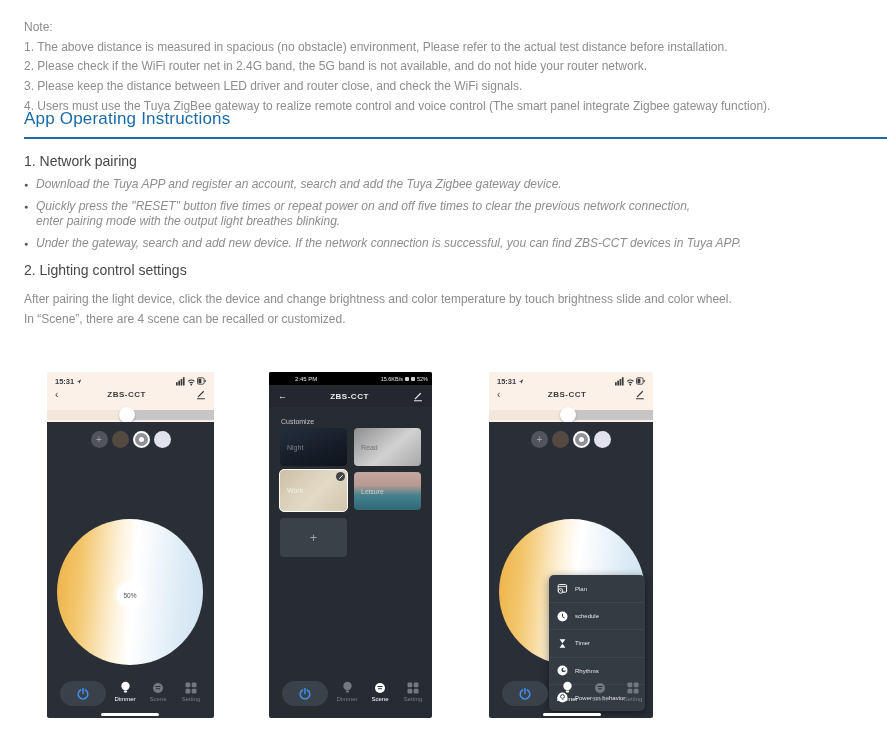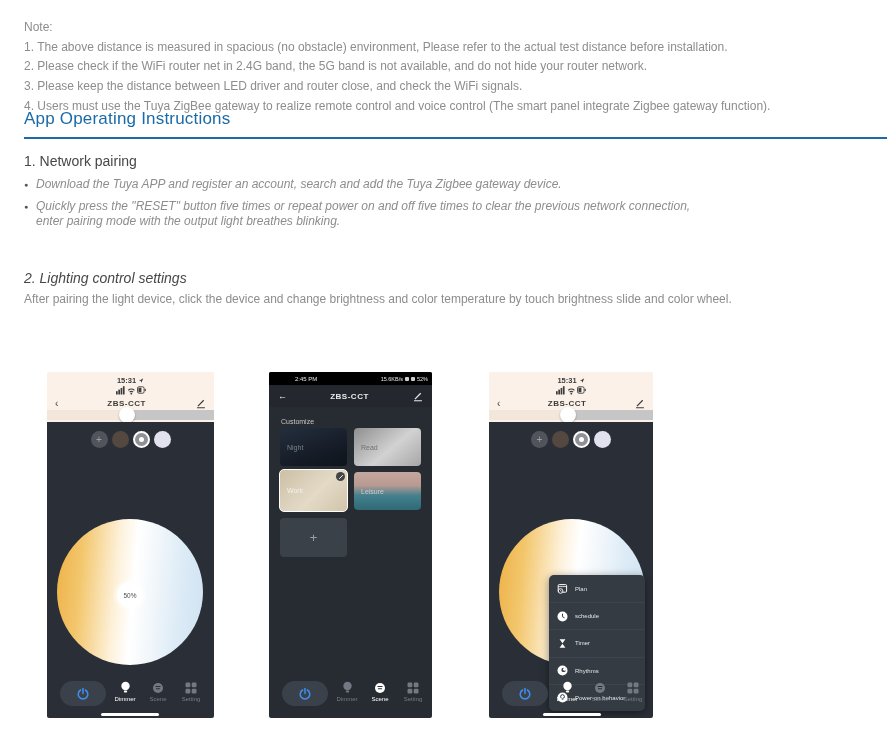--- a/index.html
+++ b/index.html
@@ -10,31 +10,31 @@
   .doc-gray{color:#8d8d8d;font-size:12px;}
   #note-block{position:absolute;left:24px;top:18px;right:10px;line-height:19.7px;}
   #heading{position:absolute;left:24px;top:109px;font-size:17px;color:#1a6aa8;letter-spacing:.2px;}
   #rule{position:absolute;left:24px;right:0;top:137px;height:2px;background:#1d6aab;}
   #pairing-title,#lighting-title{position:absolute;left:24px;color:#474747;font-size:14px;}
   #pairing-title{top:153px;}
   #bullets{position:absolute;left:24px;top:177px;right:10px;}
   .bullet{display:flex;margin-bottom:6px;font-size:12px;line-height:15.5px;color:#8d8d8d;font-style:italic;}
   .bullet .dot{width:12px;font-size:7px;color:#555;line-height:15.5px;flex:none;}
   .bullet .cont{display:block;}
-  #lighting-title{top:270px;font-style:italic;}
+  #lighting-title{top:262px;}
   #lighting-lines{position:absolute;left:24px;top:290px;right:10px;line-height:19.6px;}
 
   
   .phone{position:absolute;top:372px;height:346px;overflow:hidden;border-radius:2px;}
   #phone1{left:47px;width:167px;}
   #phone2{left:269px;width:163px;background:#272b32;}
   #phone3{left:489px;width:164px;}
 
   .cct-header{position:relative;height:50px;background:#fcf1e9;}
-  .cct-status{display:flex;justify-content:space-between;align-items:center;padding:4px 8px 0;flex-direction:column;}
+  .cct-status{display:flex;justify-content:space-between;align-items:center;padding:4px 8px 0;}
   .cct-time{font-size:7.5px;font-weight:bold;color:#3c3c3c;display:flex;align-items:center;gap:2px;}
   .cct-nav{display:flex;justify-content:space-between;align-items:center;padding:3px 8px 0;}
   .back-chevron{font-size:10px;color:#3c3c3c;line-height:10px;}
   .cct-title{font-size:8px;font-weight:bold;color:#3c3c3c;letter-spacing:.5px;}
   .cct-slider{position:absolute;left:0;right:0;top:38px;height:10px;}
   .track-left{position:absolute;left:0;width:48%;top:0;bottom:0;background:#f3e7db;}
   .track-right{position:absolute;left:48%;right:0;top:0;bottom:0;background:#c6c6c6;}
   .slider-thumb{position:absolute;left:calc(48% - 8px);top:-3px;width:16px;height:16px;border-radius:50%;
                 background:#fff;box-shadow:0 1px 2px rgba(0,0,0,.3);}
 
@@ -117,25 +117,30 @@
     <span class="dot">●</span>
     <div><span>Download the Tuya APP and register an account, search and add the Tuya Zigbee gateway device.</span></div>
   </div>
   <div class="bullet">
     <span class="dot">●</span>
     <div>
       <span>Quickly press the "RESET" button five times or repeat power on and off five times to clear the previous network connection,</span>
       <span class="cont">enter pairing mode with the output light breathes blinking.</span>
     </div>
   </div>
+  <div class="bullet">
+    <span class="dot">●</span>
+    <div><span>Under the gateway, search and add new device. If the network connection is successful, you can find ZBS-CCT devices in Tuya APP.</span></div>
+  </div>
 </div>
 
 <div id="lighting-title">2. Lighting control settings</div>
 <div id="lighting-lines" class="doc-gray">
   <div>After pairing the light device, click the device and change brightness and color temperature by touch brightness slide and color wheel.</div>
+  <div>In “Scene”, there are 4 scene can be recalled or customized.</div>
 </div>
 
 <div id="phone1" class="phone">
   <div class="cct-header">
     <div class="cct-status">
       <span class="cct-time">
         <span>15:31</span>
         <svg width="6" height="7" viewBox="0 0 8 8">
             <path d="M1 4.5 L7 1 L4.5 7 L3.6 4.4 Z" fill="#3c3c3c"></path>
           </svg>

